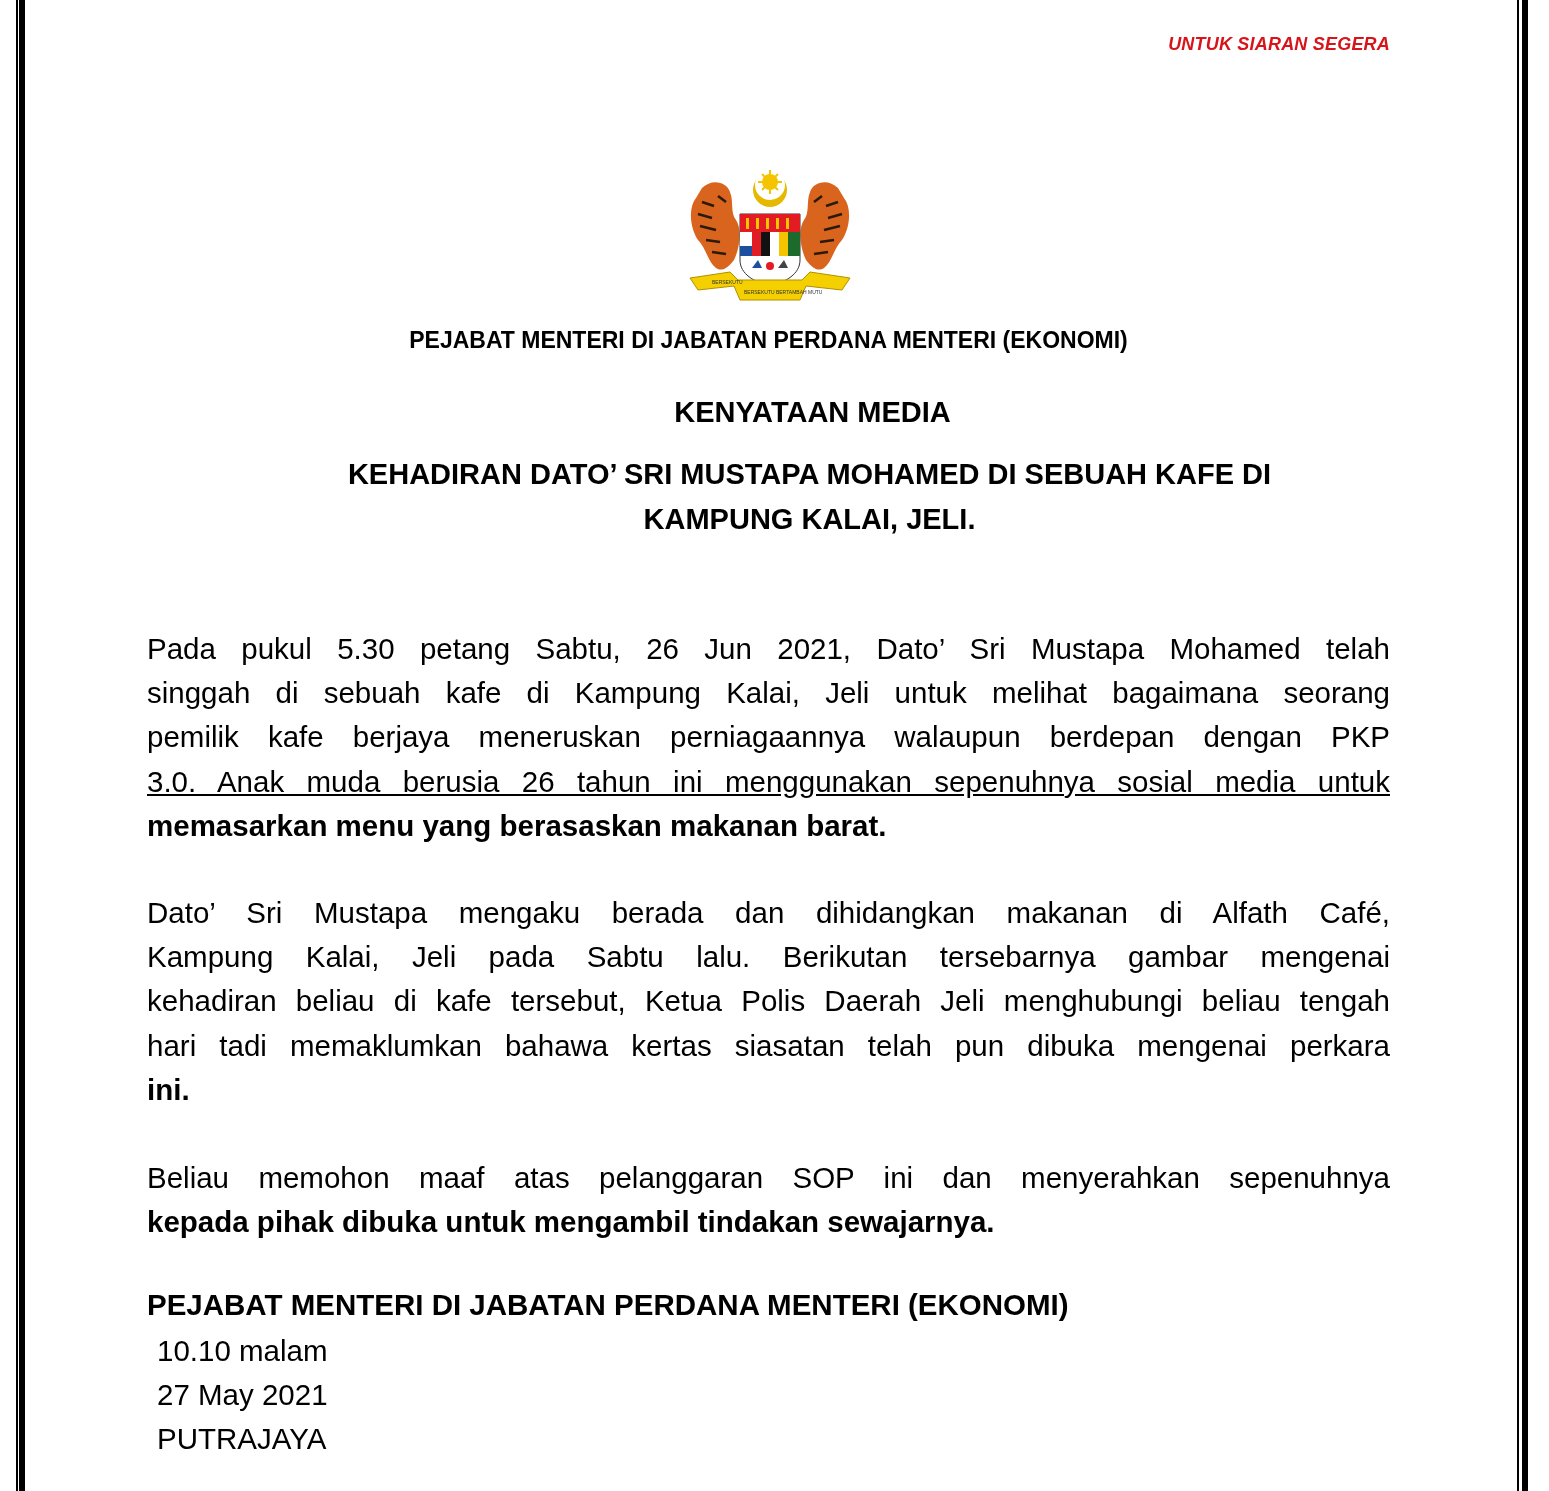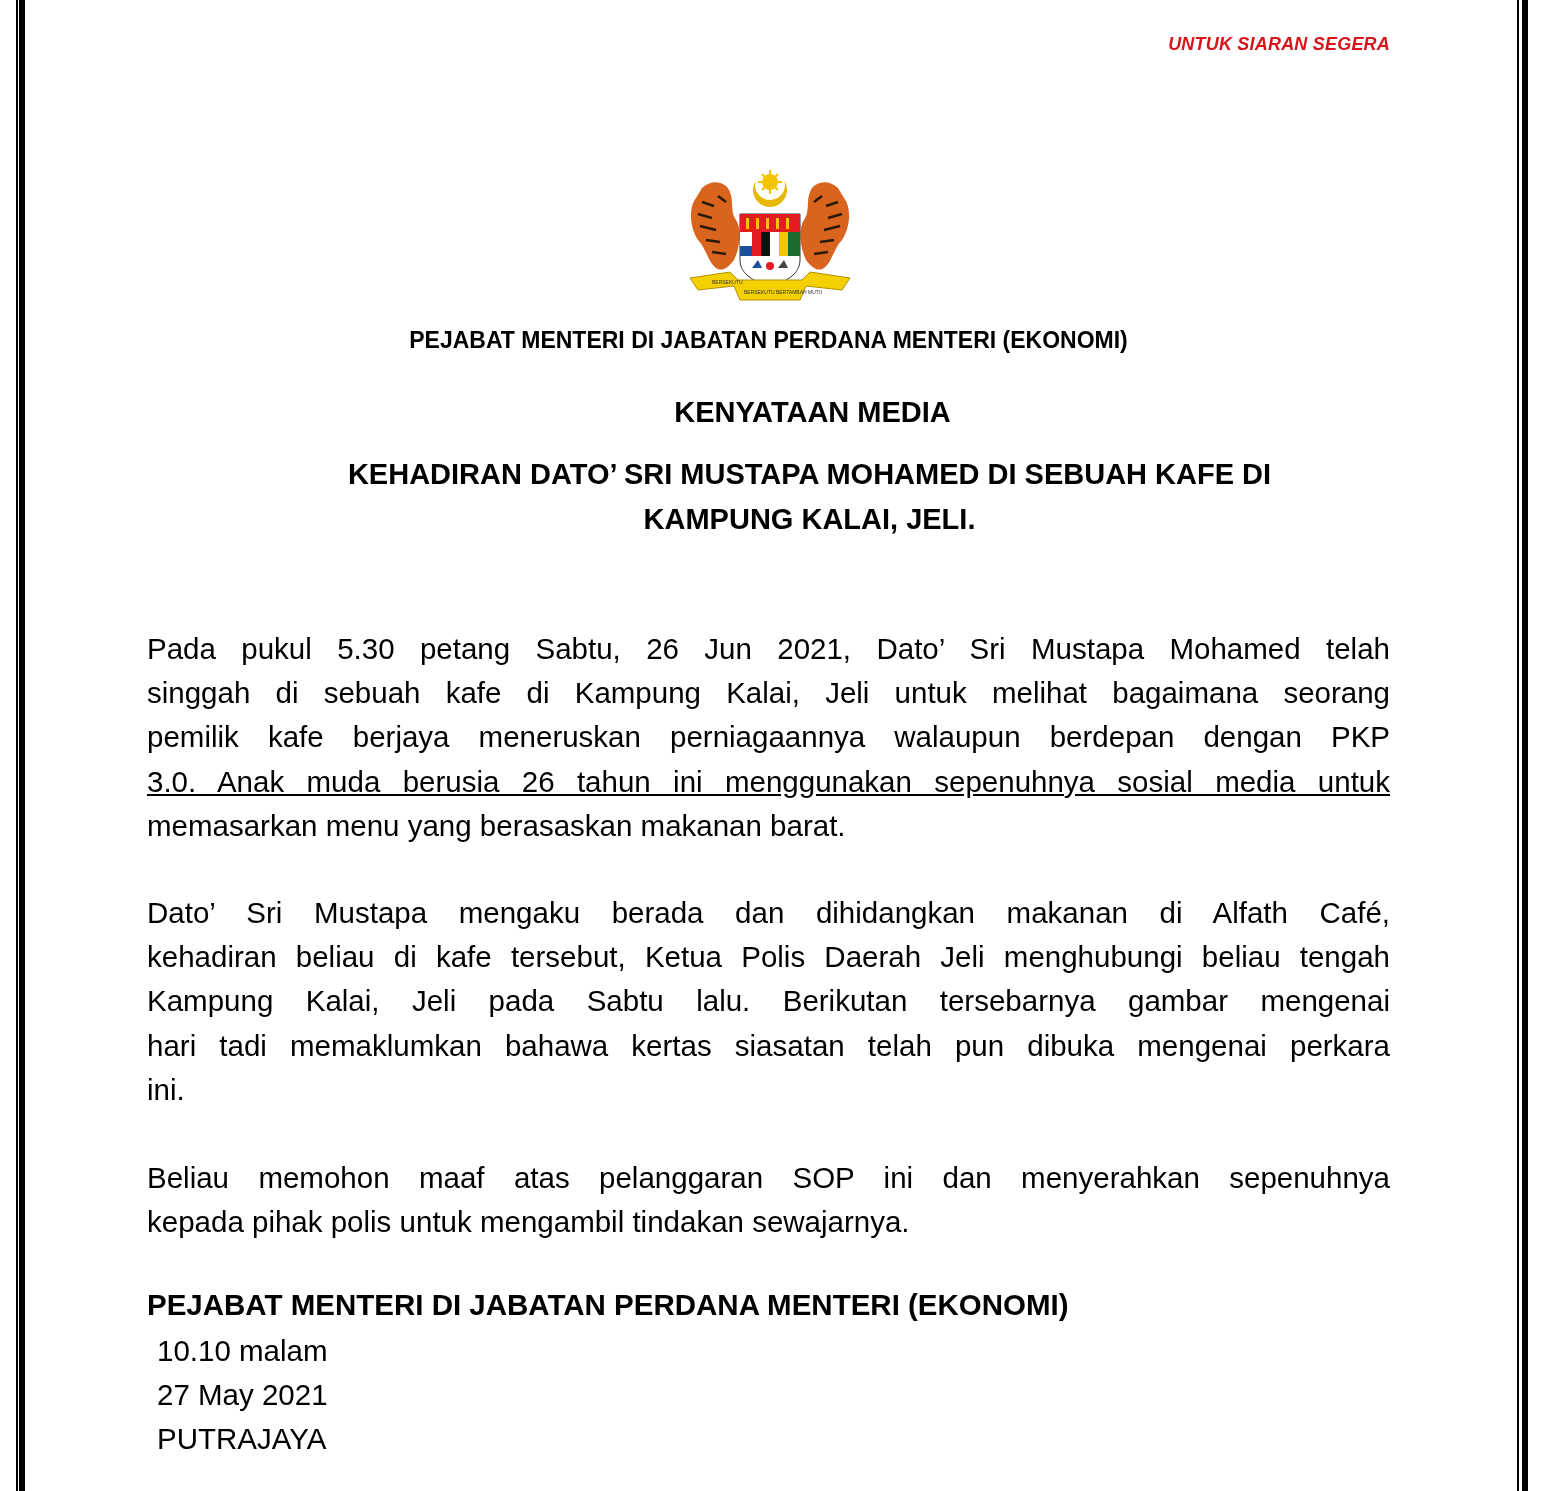--- a/index.html
+++ b/index.html
@@ -6,21 +6,21 @@
   body { width: 1549px; height: 1491px; position: relative; overflow: hidden; font-family: "Liberation Sans", sans-serif; color: #000; }
   .border-thin { position: absolute; top: 0; bottom: 0; width: 2px; background: #000; }
   .border-thick { position: absolute; top: 0; bottom: 0; width: 6px; background: #000; }
   .urgent { position: absolute; top: 34px; right: 159px; color: #d7141a; font-weight: bold; font-style: italic; font-size: 18px; letter-spacing: 0.2px; }
   .crest { position: absolute; left: 682px; top: 168px; width: 176px; height: 138px; }
   .office { position: absolute; top: 327px; left: 0; width: 1537px; text-align: center; font-weight: bold; font-size: 23px; }
   .kind { position: absolute; top: 396px; left: 0; width: 1537px; text-align: center; font-weight: bold; font-size: 29px; margin-left: 44px; }
   .title { position: absolute; top: 452px; left: 0; width: 1537px; text-align: center; font-weight: bold; font-size: 29px; line-height: 45px; padding-left: 41px; }
   .para { position: absolute; left: 147px; width: 1243px; font-size: 29.5px; line-height: 44.2px; }
   .para .ln { display: block; text-align: justify; text-align-last: justify; white-space: nowrap; height: 44.2px; }
-  .para .ln.last { text-align-last: left; }
+  .para .ln.last { text-align-last: left; font-weight: bold; }
   .sig-office { position: absolute; left: 147px; top: 1288px; font-weight: bold; font-size: 29.5px; }
   .sig-line { position: absolute; left: 157px; font-size: 29.5px; }
 </style>
 </head>
 <body>
 
 <div class="border-thin" style="left:16px;"></div>
 <div class="border-thick" style="left:19px;"></div>
 <div class="border-thin" style="left:1517px;"></div>
 <div class="border-thick" style="left:1522px;"></div>
@@ -96,27 +96,27 @@
 <div class="para" style="top:627px;">
   <span class="ln" style="white-space: normal;">Pada  pukul 5.30 petang Sabtu, 26 Jun 2021, Dato’ Sri Mustapa Mohamed  telah</span>
   <span class="ln" style="white-space: normal;">singgah di sebuah kafe di Kampung Kalai, Jeli untuk melihat bagaimana seorang</span>
   <span class="ln" style="white-space: normal;">pemilik kafe berjaya meneruskan perniagaannya walaupun berdepan dengan PKP</span>
   <span class="ln" style="white-space: normal; text-decoration: underline;">3.0. Anak muda berusia 26 tahun ini menggunakan sepenuhnya sosial media untuk</span>
   <span class="ln last" style="white-space: normal;">memasarkan menu yang berasaskan makanan barat.</span>
 </div>
 
 <div class="para" style="top:891px;">
   <span class="ln" style="white-space: normal;">Dato’ Sri Mustapa mengaku berada dan dihidangkan makanan di Alfath Café,</span>
+  <span class="ln" style="white-space: normal;">Kampung Kalai, Jeli pada Sabtu lalu. Berikutan tersebarnya gambar mengenai</span>
   <span class="ln" style="white-space: normal;">kehadiran beliau di kafe tersebut, Ketua Polis Daerah Jeli menghubungi beliau tengah</span>
-  <span class="ln" style="white-space: normal;">Kampung Kalai, Jeli pada Sabtu lalu. Berikutan tersebarnya gambar mengenai</span>
   <span class="ln" style="white-space: normal;">hari tadi memaklumkan bahawa kertas siasatan telah pun dibuka mengenai perkara</span>
   <span class="ln last" style="white-space: normal;">ini.</span>
 </div>
 
 <div class="para" style="top:1156px;">
   <span class="ln" style="white-space: normal;">Beliau memohon maaf atas pelanggaran SOP ini dan menyerahkan sepenuhnya</span>
-  <span class="ln last" style="white-space: normal;">kepada pihak polis untuk mengambil tindakan sewajarnya.</span>
+  <span class="ln last" style="white-space: normal;">kepada pihak dibuka untuk mengambil tindakan sewajarnya.</span>
 </div>
 
 <div class="sig-office">PEJABAT MENTERI DI JABATAN PERDANA MENTERI (EKONOMI)</div>
 <div class="sig-line" style="top:1334px;">10.10 malam</div>
 <div class="sig-line" style="top:1378px;">27 May 2021</div>
 <div class="sig-line" style="top:1422px;">PUTRAJAYA</div>
 
 </body></html>

